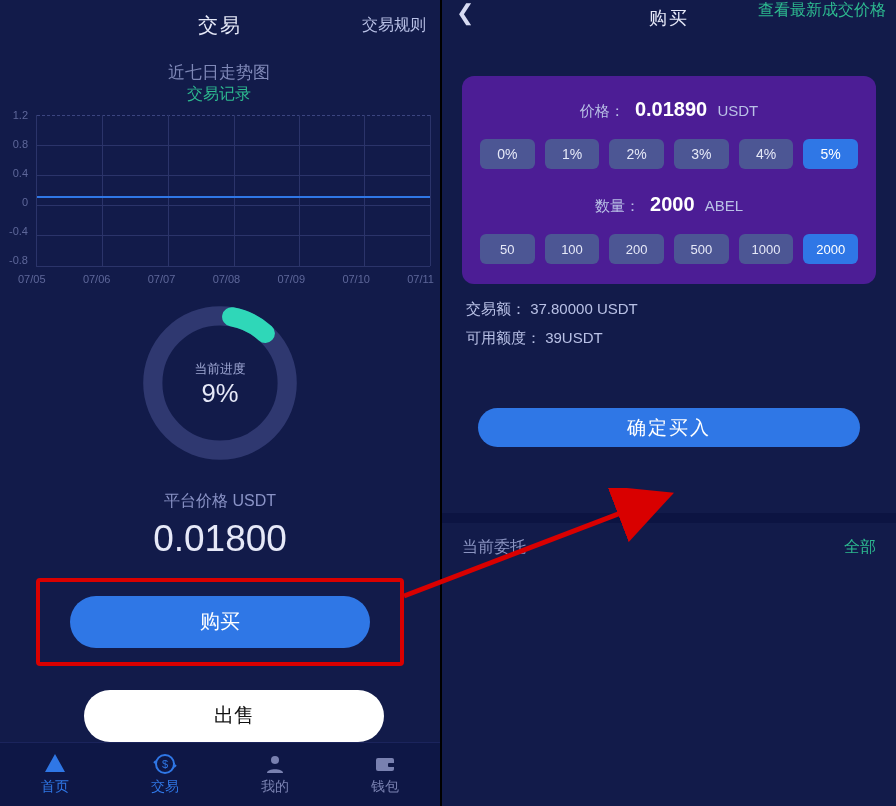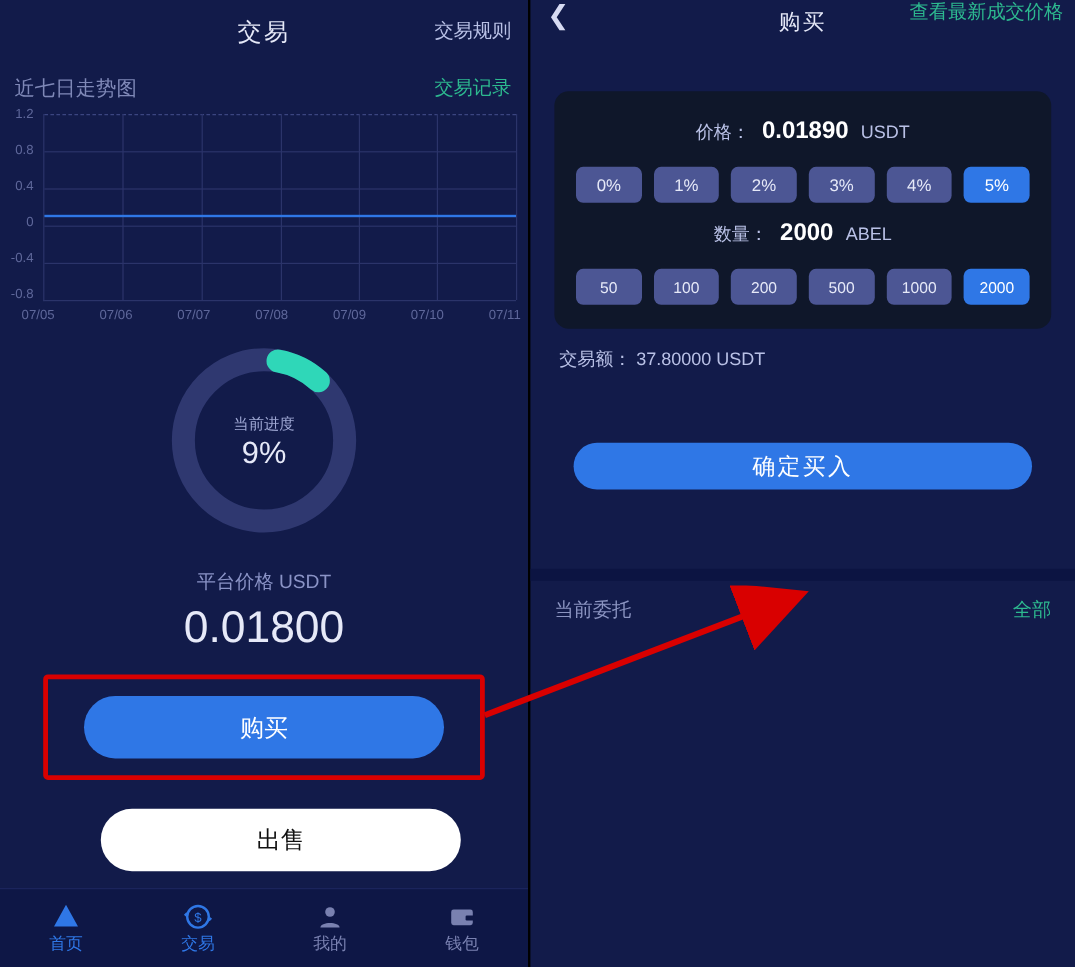--- a/index.html
+++ b/index.html
@@ -31,20 +31,21 @@
   }
   .left-header .title { font-size: 20px; color: #e6e9f8; letter-spacing: 2px; }
   .left-header .right-link {
     position: absolute; right: 14px; top: 50%; transform: translateY(-50%);
     font-size: 16px; color: #b9c1e6;
   }
   .subhead {
     display: flex; justify-content: space-between; align-items: center;
     padding: 10px 14px 4px 12px;
     color: #8b94c1;
+    flex-direction: column;
   }
   .subhead .trend { font-size: 17px; color: #7f88b7; }
   .subhead .record { font-size: 16px; color: #2db98f; }
   .chart-wrap {
     padding: 0 10px 0 36px;
     position: relative;
     height: 180px;
   }
   .y-labels {
     position: absolute; left: 6px; top: 0; bottom: 18px;
@@ -126,21 +127,21 @@
     position: absolute; left: 14px; top: 0;
     font-size: 22px; color: #d7dbf2;
   }
   .right-header .title { font-size: 18px; color: #e6e9f8; letter-spacing: 2px; }
   .right-header .right-link {
     position: absolute; right: 10px; top: 0;
     font-size: 16px; color: #2db98f;
   }
   .card {
     margin: 40px 20px 16px 20px;
-    background: #0f172a; border-radius: 12px;
+    background: #4c1d95; border-radius: 12px;
     padding: 22px 18px 20px 18px;
     color: #d7dbf2;
   }
   .card .row {
     text-align: center; font-size: 15px; color: #b9c1e6;
   }
   .card .row .value { font-size: 20px; font-weight: 600; color: #fff; margin: 0 6px; }
   .chips {
     display: flex; gap: 10px; justify-content: center; margin-top: 18px;
   }
@@ -286,39 +287,43 @@
       <span>USDT</span>
     </div>
     <div class="chips">
       <div class="chip">0%</div>
       <div class="chip">1%</div>
       <div class="chip">2%</div>
       <div class="chip">3%</div>
       <div class="chip">4%</div>
       <div class="chip active">5%</div>
     </div>
-    <div class="row" style="margin-top:14px">
+    <div class="row" style="margin-top:24px">
       <span>数量：</span>
       <span class="value">2000</span>
       <span>ABEL</span>
     </div>
     <div class="chips">
       <div class="chip lg">50</div>
       <div class="chip lg">100</div>
       <div class="chip lg">200</div>
       <div class="chip lg">500</div>
       <div class="chip lg">1000</div>
       <div class="chip lg active">2000</div>
     </div>
   </div>
 
   <div class="meta">
     <div class="line">
       <span>交易额：</span>
       <span>37.80000 USDT</span>
+    </div>
+    <div class="line">
+      <span>可用额度：</span>
+      <span>39USDT</span>
     </div>
   </div>
 
   <div class="confirm">确定买入</div>
 
   <div class="divider"></div>
 
   <div class="orders">
     <span>当前委托</span>
     <span class="all">全部</span>

